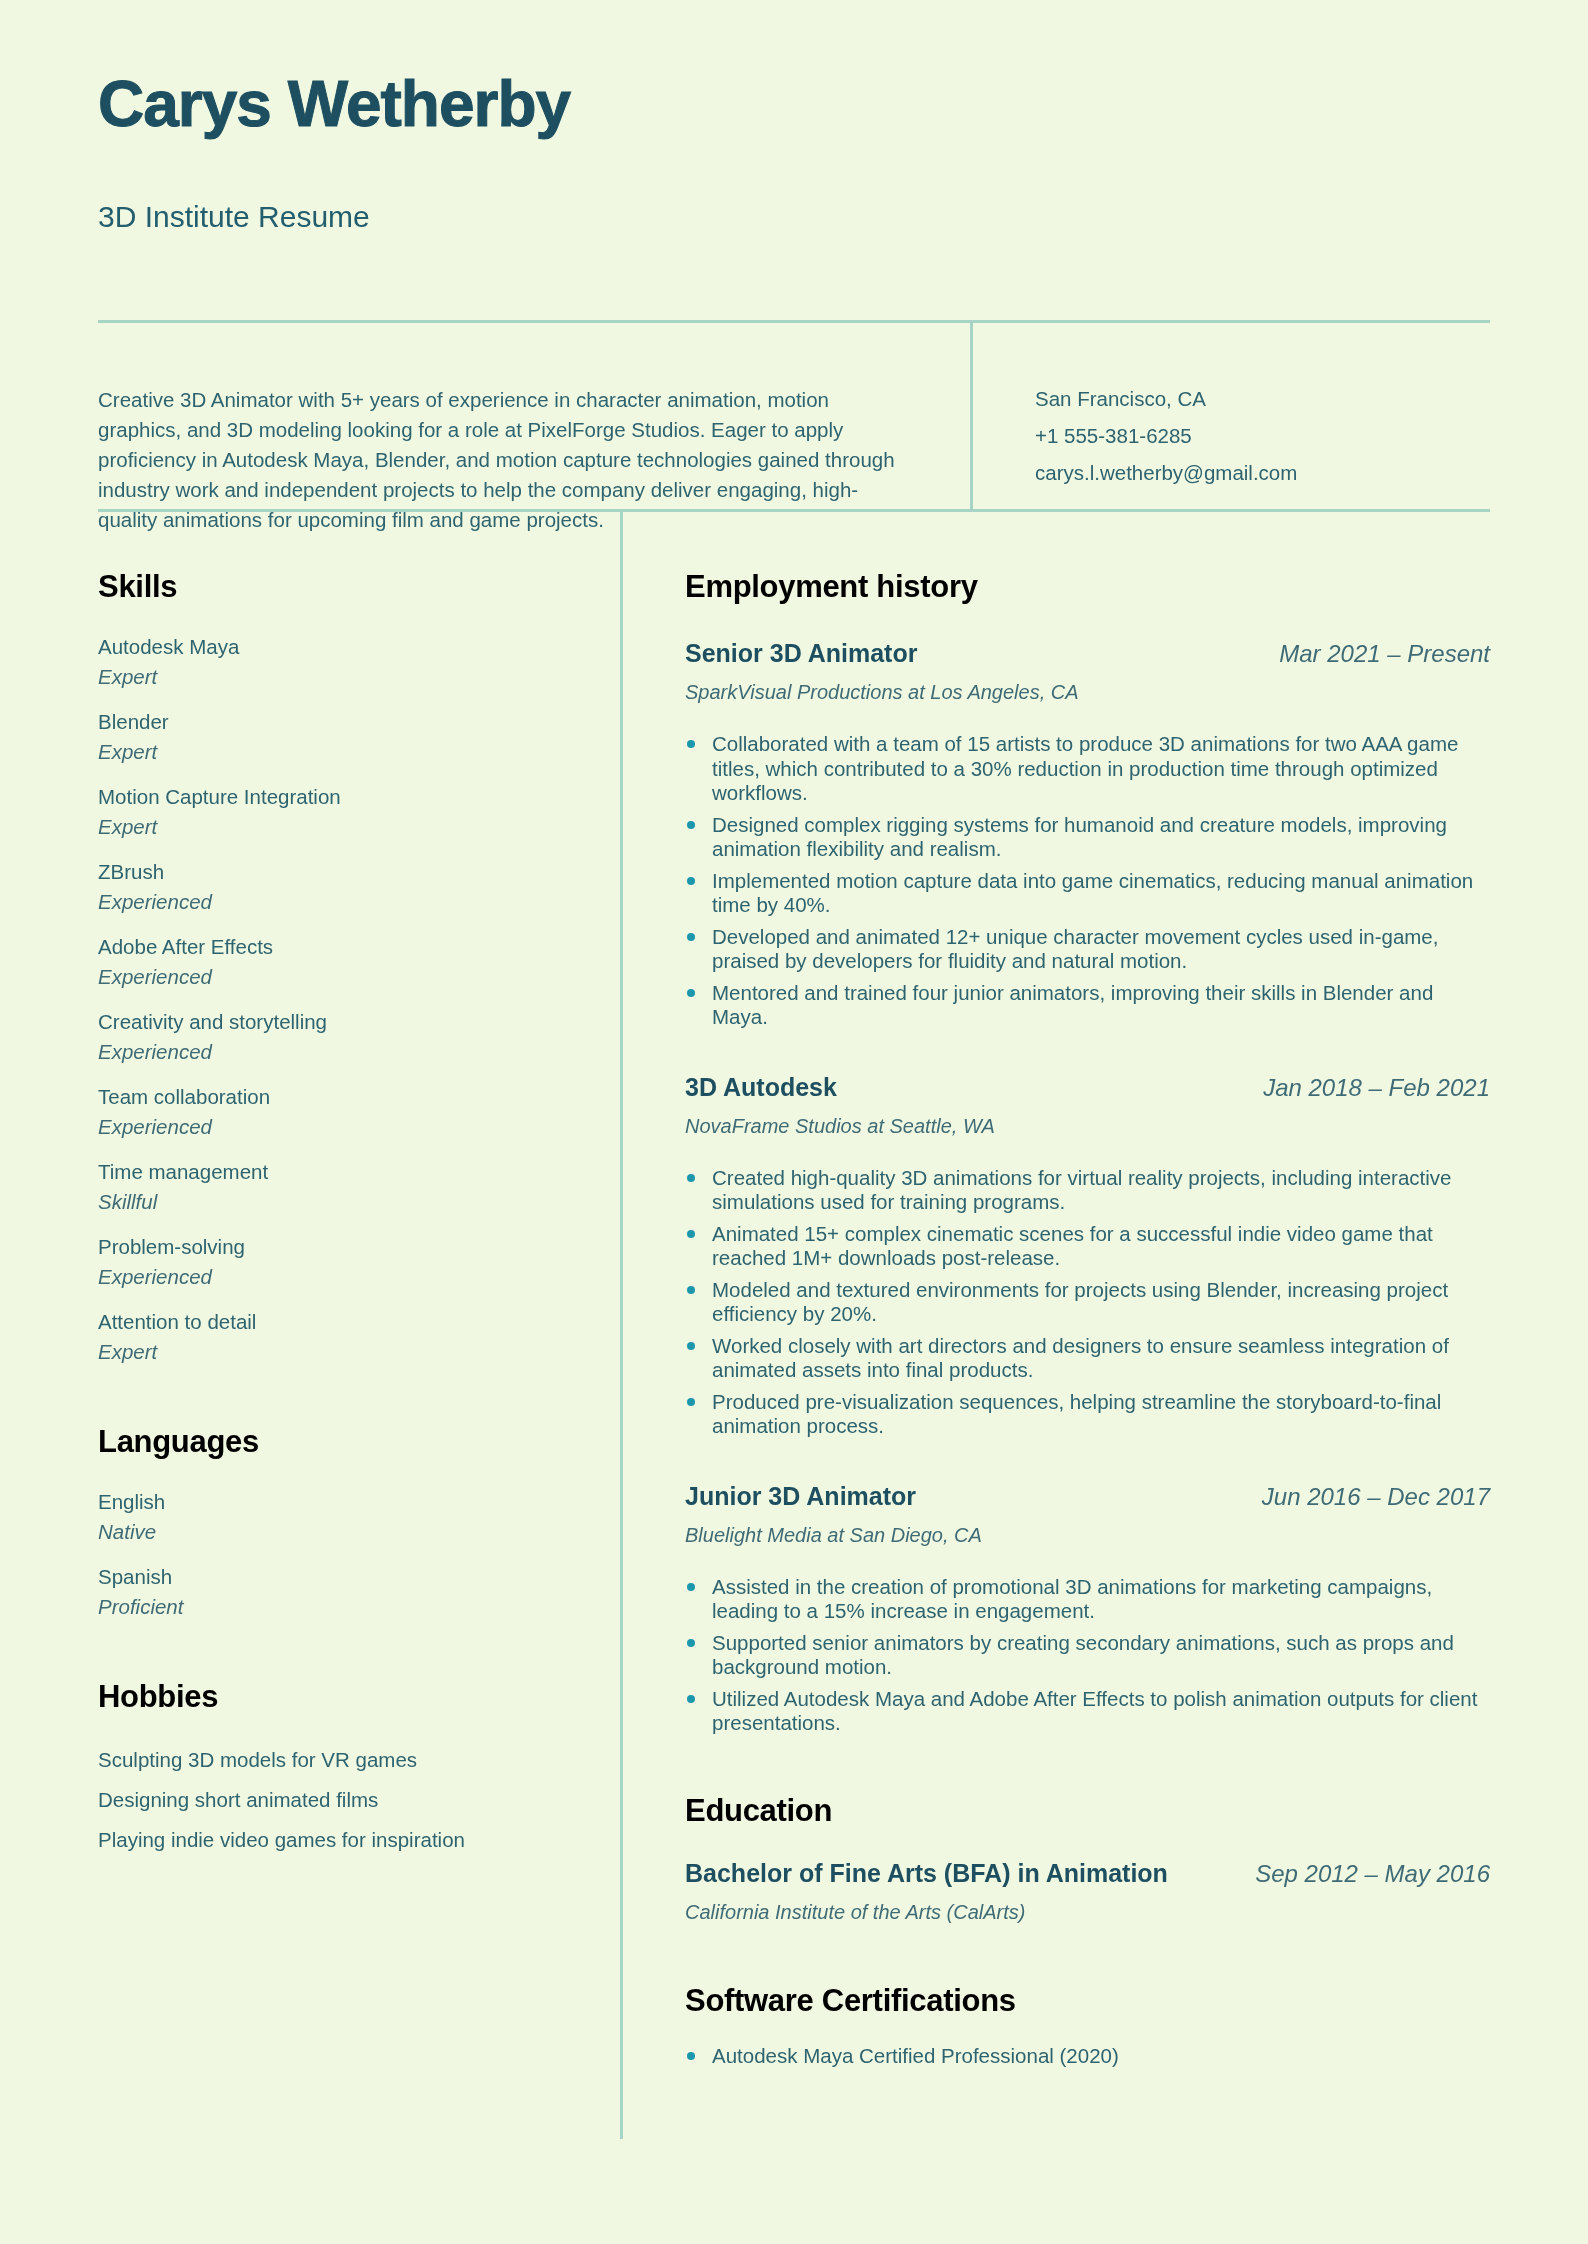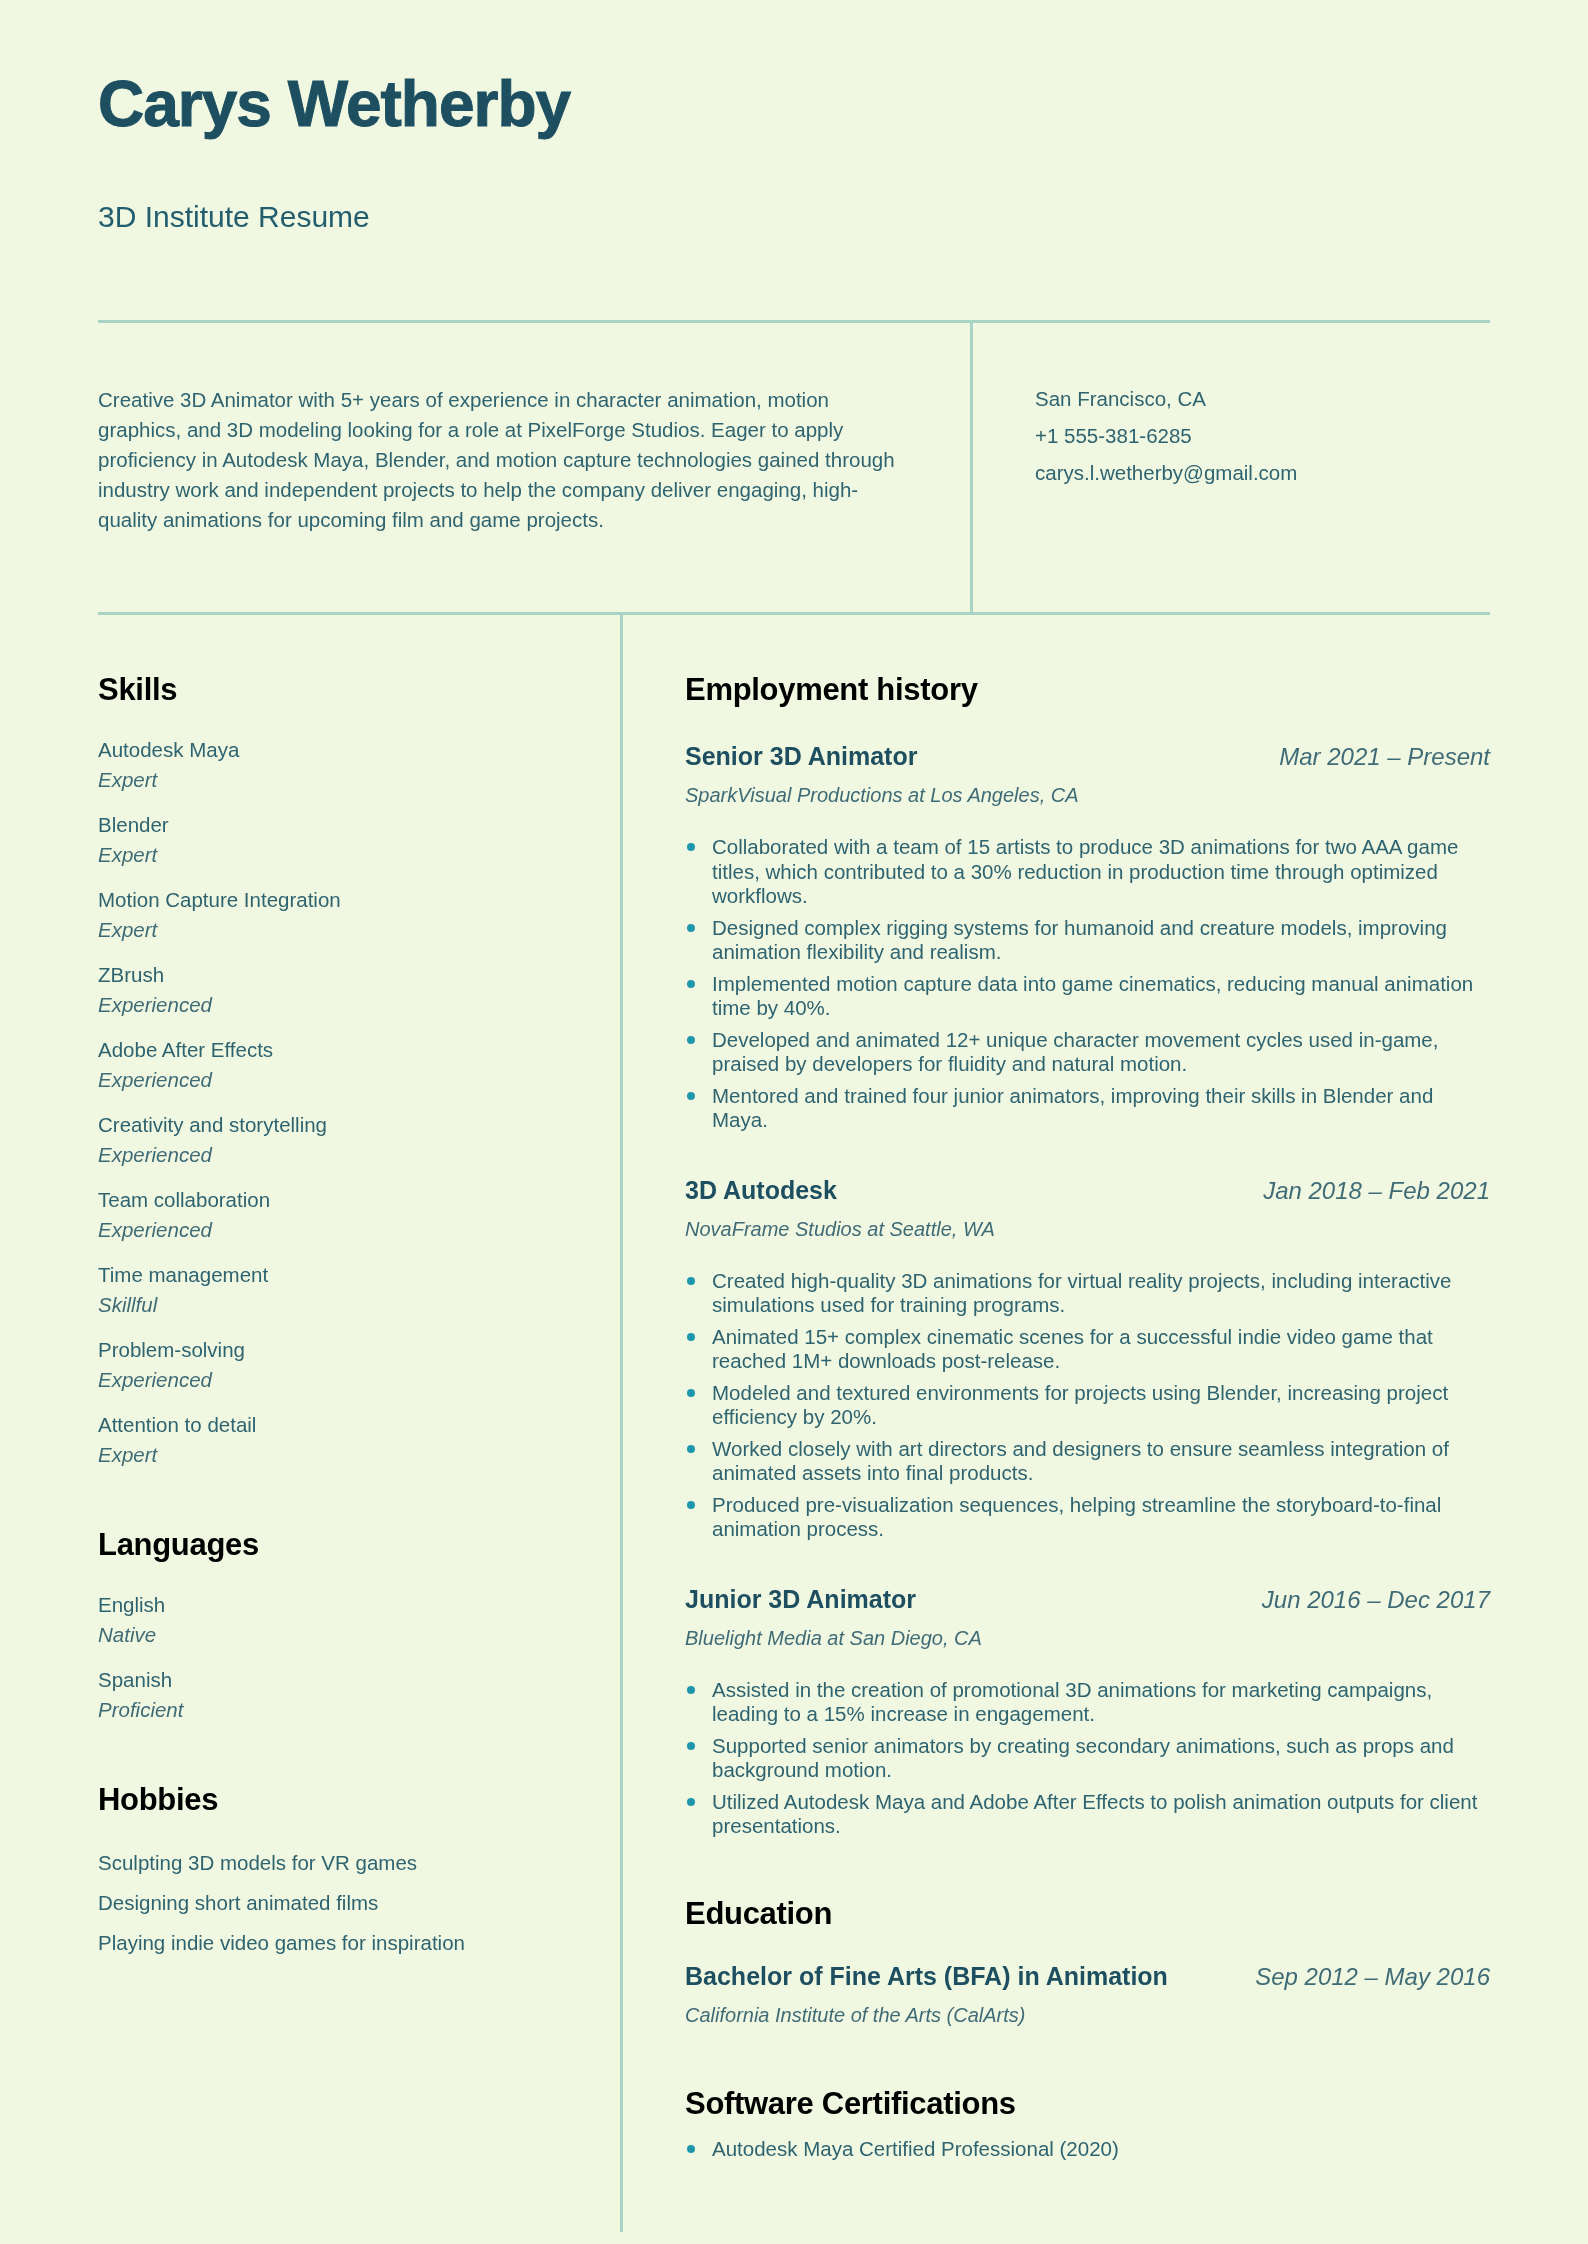--- a/index.html
+++ b/index.html
@@ -15,21 +15,21 @@
   
   .header { height: 320px; padding-top: 70px; }
   .name {
     font-size: 64px; line-height: 68px; font-weight: 800;
     color: #1d4f61; letter-spacing: -1px;
     -webkit-text-stroke: 1px #1d4f61;
   }
   .subtitle { margin-top: 62px; font-size: 30px; line-height: 34px; color: #235e6f; }
 
   
-  .intro { display: flex; height: 292px; border-top: 3px solid #a8d4c6; }
+  .intro { display: flex; height: 189px; border-top: 3px solid #a8d4c6; }
   .intro-left { flex: 0 0 872px; padding: 62px 55px 0 0; }
   .summary { font-size: 20.5px; line-height: 30px; }
   .intro-right { flex: 1; border-left: 3px solid #a8d4c6; padding: 64px 0 0 62px; }
   .contact-line { font-size: 20.5px; line-height: 24px; margin-bottom: 13px; }
 
   
   .main { display: flex; border-top: 3px solid #a8d4c6; }
   .col-left { flex: 0 0 522px; padding-right: 55px; }
   .col-right { flex: 1; border-left: 3px solid #a8d4c6; padding: 0 0 64px 62px; }
 
@@ -59,21 +59,21 @@
   ul.bullets { list-style: none; margin-top: 26px; }
   .bullets li {
     position: relative; padding-left: 27px;
     font-size: 20.5px; line-height: 24.5px; margin-bottom: 7px;
   }
   .bullets li::before {
     content: ""; position: absolute; left: 2px; top: 8px;
     width: 8px; height: 8px; border-radius: 50%; background: #1e97ad;
   }
   .edu-entry { margin-top: 24px; }
-  ul.bullets--cert { margin-top: 12px; }
+  ul.bullets--cert { margin-top: 22px; }
 </style>
 </head>
 <body>
 
 <div class="page">
 
   <header class="header">
     <h1 class="name">Carys Wetherby</h1>
     <div class="subtitle">3D Institute Resume</div>
   </header>

